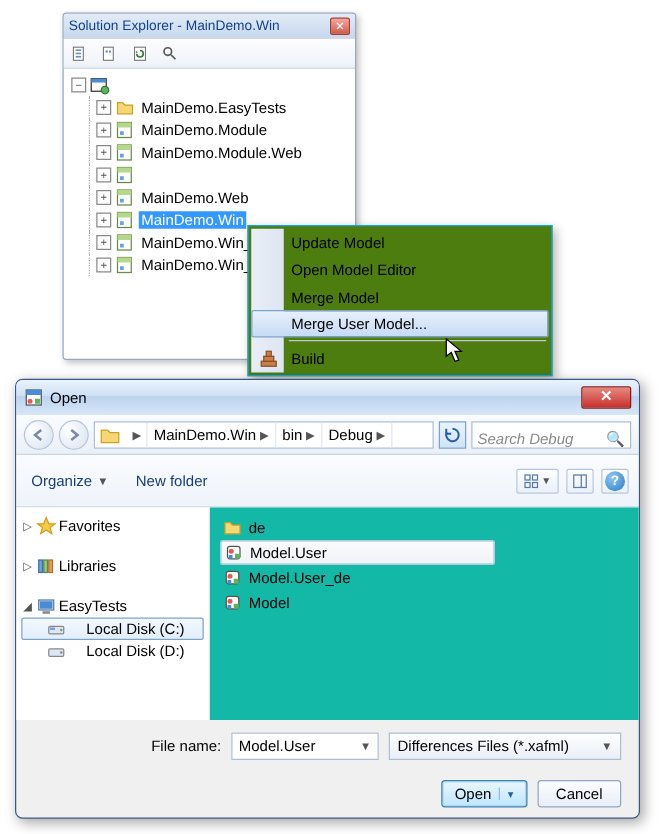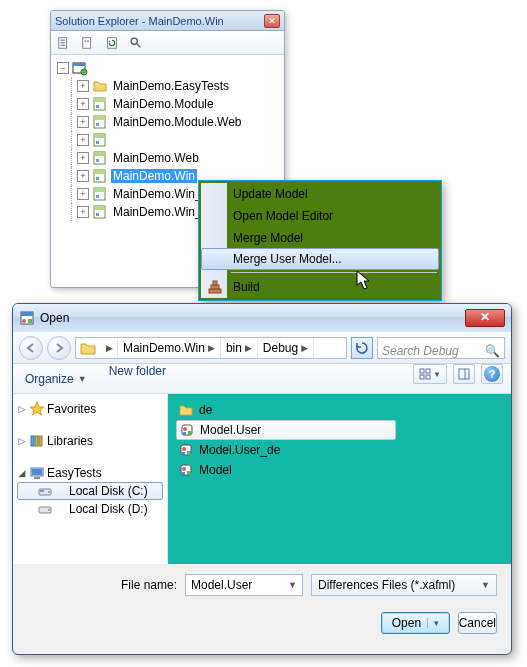--- a/index.html
+++ b/index.html
@@ -79,23 +79,23 @@
   .crumb-seg.arrow-only { padding: 0 4px; }
   .crumb-arrow { margin-left: 3px; color: #555; font-size: 9px; }
   .refresh-btn { width: 22px; height: 22px; border: 1px solid #7da2ce;
                  background: linear-gradient(#eaf3fd,#cfe4f8); display: flex;
                  align-items: center; justify-content: center; color: #2b5fa0; }
   .search-box { width: 128px; height: 22px; border: 1px solid #aebfd4; background: #fff;
                 display: flex; align-items: flex-end; padding: 0 4px; color: #8a8a8a;
                 font-style: italic; font-size: 12px; }
   .search-box .srch-ico { margin-left: auto; color: #4b6ea9; font-style: normal; }
 
-  .toolbar2 { height: 30px; background: linear-gradient(#fbfcfe,#eef3fa);
-              border-bottom: 1px solid #d0dbe8; display: flex; 
-              padding: 0 8px; font-size: 12px; }
+  .toolbar2 { height: 42px; background: linear-gradient(#fbfcfe,#eef3fa);
+              border-bottom: 1px solid #d0dbe8; display: flex; align-items: center;
+              padding: 16px 8px; font-size: 12px; }
   .org-btn { color: #1a3e7b; display: flex; align-items: center; gap: 4px; padding: 2px 4px; }
   .newf-btn { color: #1a3e7b; margin-left: 18px; }
   .tb-right { margin-left: auto; display: flex; gap: 6px; }
   .tb-right .pill { width: 34px; height: 20px; border: 1px solid #b8c8dc;
                     border-radius: 2px; background: linear-gradient(#fdfefe,#eaf0f8);
                     display: flex; align-items: center; justify-content: center; gap: 2px; }
   .tb-right .sq { width: 22px; height: 20px; border: 1px solid #b8c8dc;
                   border-radius: 2px; background: linear-gradient(#fdfefe,#eaf0f8);
                   display: flex; align-items: center; justify-content: center; }
   .help-circle { width: 16px; height: 16px; border-radius: 8px;
@@ -127,21 +127,21 @@
   .fn-input { width: 118px; height: 22px; border: 1px solid #aebfd4; background: #fff;
               display: flex; align-items: center; padding: 0 5px; }
   .fn-input .dd { margin-left: auto; color: #555; font-size: 9px; }
   .ft-select { flex: 1; height: 22px; border: 1px solid #aebfd4;
                background: linear-gradient(#fdfefe,#eaf0f8); display: flex;
                align-items: center; padding: 0 6px; }
   .ft-select .dd { margin-left: auto; color: #555; font-size: 9px; }
   .row2 { display: flex; justify-content: flex-end; gap: 8px; margin-top: 16px; }
   .btn { height: 22px; border: 1px solid #8fa8c6; border-radius: 3px;
          background: linear-gradient(#fdfdfe,#e7eef8); display: flex; align-items: center;
-         justify-content: center; font-size: 12px; padding: 0 0; }
+         justify-content: center; font-size: 12px; padding: 0 14px; }
   .btn.primary { border: 1px solid #3c7fb1; background: linear-gradient(#eaf6fd,#bee6fd);
                  box-shadow: inset 0 0 0 1px #a7d9f5; padding: 0 10px; }
   .btn.primary .dd { margin-left: 6px; padding-left: 6px; border-left: 1px solid #8fbfe0;
                      color: #2b5fa0; font-size: 9px; }
 
   svg { display: block; }
 </style>
 </head>
 <body>
 

